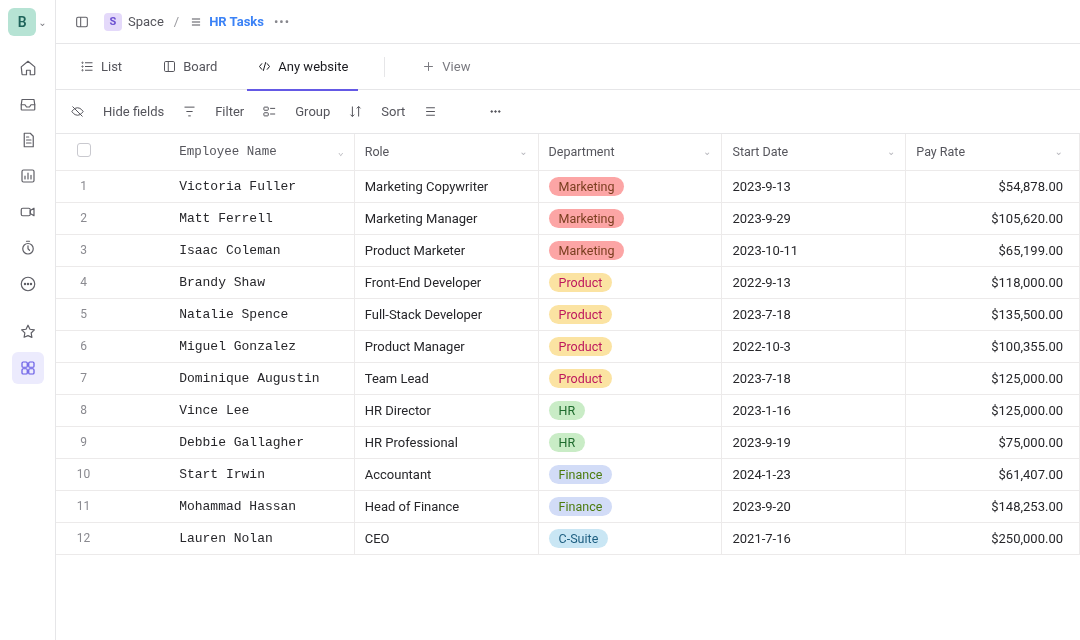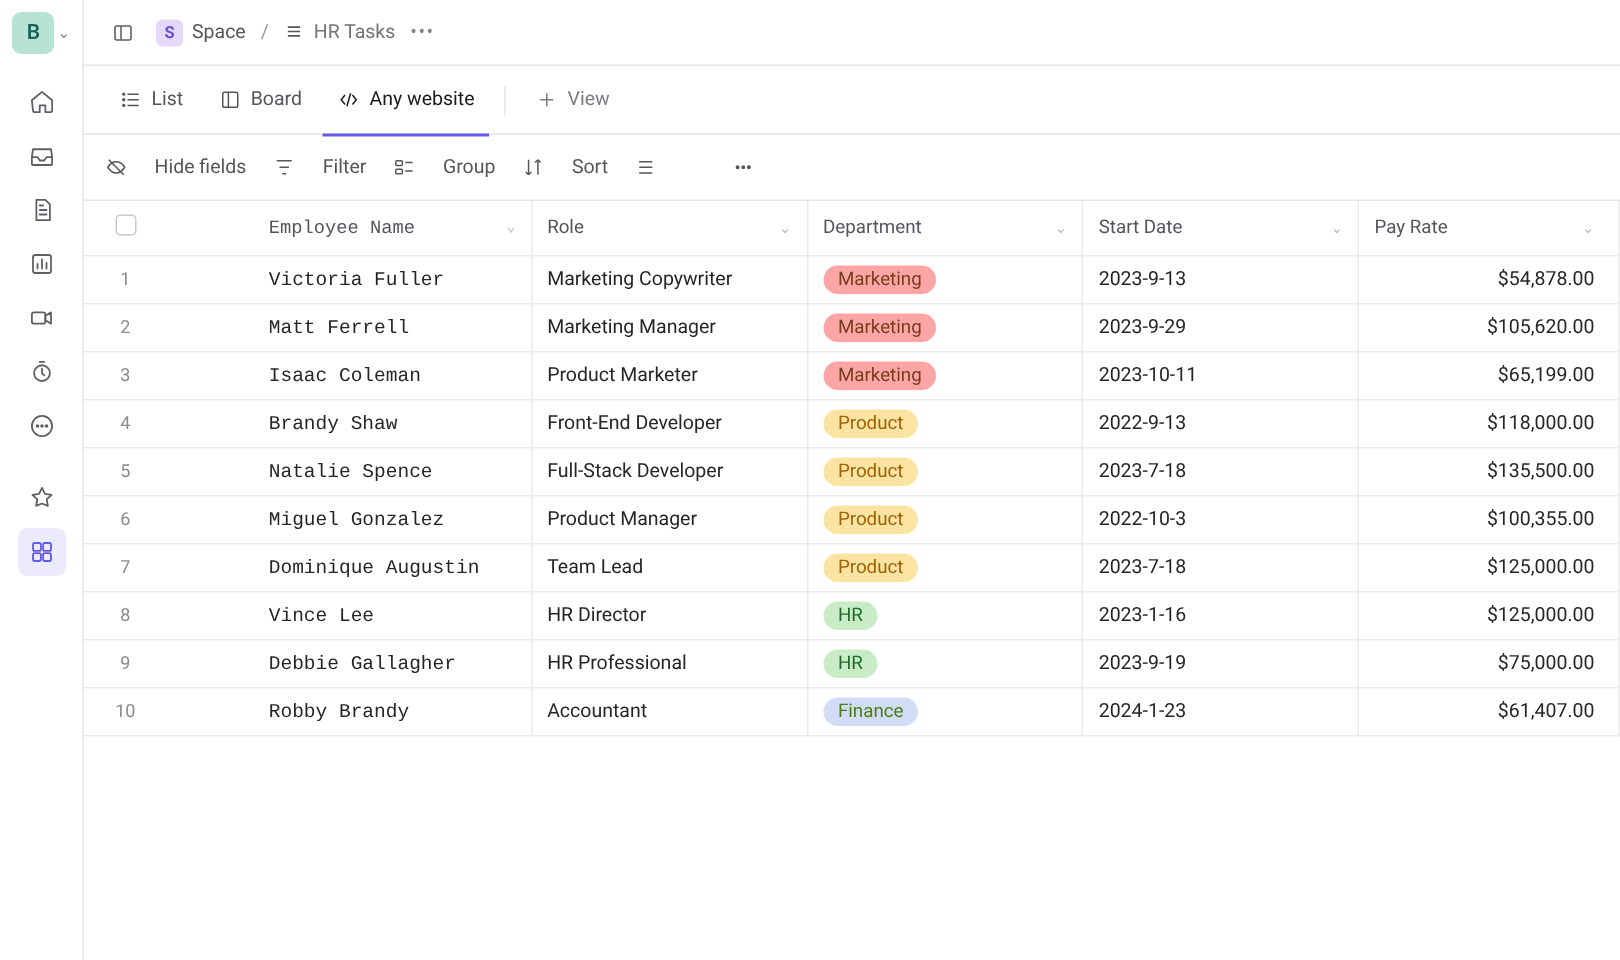--- a/index.html
+++ b/index.html
@@ -13,26 +13,26 @@
   .side-ico { width:32px; height:32px; border-radius:6px; display:flex; align-items:center; justify-content:center; color:#5f5f66; cursor:pointer; }
   .side-ico.active { background:#ecebfd; color:#6459e5; }
   .side-ico svg { width:18px; height:18px; stroke:currentColor; fill:none; stroke-width:1.6; stroke-linecap:round; stroke-linejoin:round; }
   .side-spacer { flex:0 0 8px; }
   
   .main { flex:1; display:flex; flex-direction:column; min-width:0; }
   .topbar { height:44px; display:flex; align-items:center; padding:0 14px; gap:10px; border-bottom:1px solid #e6e6e8; color:#55555c; }
   .crumb-space { display:flex; align-items:center; gap:6px; }
   .space-badge { width:18px; height:18px; border-radius:4px; background:#e4d9fa; color:#6b4fd1; font-weight:700; font-size:11px; display:flex; align-items:center; justify-content:center; }
   .crumb-sep { color:#99999e; }
-  .crumb-item { display:flex; align-items:flex-start; gap:6px; color:#737373; font-weight:400; }
+  .crumb-item { display:flex; align-items:flex-end; gap:6px; color:#3b82f6; font-weight:700; }
   .ellips { color:#86868c; letter-spacing:1px; }
   .ico-btn { width:24px; height:24px; display:flex; align-items:center; justify-content:center; border-radius:5px; color:#5f5f66; cursor:pointer; }
   .ico-btn svg { width:16px; height:16px; stroke:currentColor; fill:none; stroke-width:1.6; }
   
-  .viewtabs { height:46px; display:flex; align-items:center; gap:4px; padding:0 14px; border-bottom:1px solid #e6e6e8; }
+  .viewtabs { height:46px; display:flex; align-items:center; gap:20px; padding:0 14px; border-bottom:1px solid #e6e6e8; }
   .vtab { display:flex; align-items:center; gap:6px; padding:0 10px; height:46px; color:#55555c; cursor:pointer; font-size:13px; }
   .vtab.active { color:#1a1a1f; position:relative; }
   .vtab.active::after { content:""; position:absolute; left:0; right:0; bottom:-1px; height:2px; background:#6459e5; }
   .vtab svg { width:15px; height:15px; stroke:currentColor; fill:none; stroke-width:1.6; }
   .vtab-sep { width:1px; height:20px; background:#e6e6e8; margin:0 6px; }
   .vtab.add { color:#7a7a80; }
   
   .tblbar { height:44px; display:flex; align-items:center; gap:18px; padding:0 14px; color:#55555c; border-bottom:1px solid #e6e6e8; }
   .tbtn { display:flex; align-items:center; gap:18px; cursor:pointer; }
   .tbtn svg { width:15px; height:15px; stroke:currentColor; fill:none; stroke-width:1.6; }
@@ -51,21 +51,21 @@
   td.col-idx { font-size:12px; }
   .col-name { width:238px; padding-left:68px;font-family:Liberation Mono, monospace; }
   th.col-name { padding-left:68px; }
   .col-role { width:180px; }
   .col-dept { width:180px; }
   .col-date { width:180px; }
   .col-pay { width:170px; text-align:right; padding-right:16px; }
   th.col-pay .hdr { justify-content:space-between; }
   .tag { display:inline-block; padding:2px 10px; border-radius:10px; font-size:12.5px; }
   .tag.Marketing { background:#fca5a5; color:#7a3e1f; }
-  .tag.Product   { background:#fbe3a2; color:#a16207; }
+  .tag.Product   { background:#fbe3a2; color:#be185d; }
   .tag.HR        { background:#c9ecc6; color:#1e6b2d; }
   .tag.Finance   { background:#d2dcf7; color:#4d7c0f; }
   .tag.C-Suite   { background:#c9e6f4; color:#1d5e80; }
 </style>
 </head>
 <body>
 
 <div class="app">
 
   <div class="sidebar">
@@ -337,23 +337,39 @@
             <tr>
               <td class="col-idx">9</td>
               <td class="col-name">Debbie Gallagher</td>
               <td class="col-role">HR Professional</td>
               <td class="col-dept"><span class="tag HR">HR</span></td>
               <td class="col-date">2023-9-19</td>
               <td class="col-pay">$75,000.00</td>
             </tr>
             <tr>
               <td class="col-idx">10</td>
-              <td class="col-name">Robby Brandy</td>
+              <td class="col-name">Start Irwin</td>
               <td class="col-role">Accountant</td>
               <td class="col-dept"><span class="tag Finance">Finance</span></td>
               <td class="col-date">2024-1-23</td>
               <td class="col-pay">$61,407.00</td>
             </tr>
+            <tr>
+              <td class="col-idx">11</td>
+              <td class="col-name">Mohammad Hassan</td>
+              <td class="col-role">Head of Finance</td>
+              <td class="col-dept"><span class="tag Finance">Finance</span></td>
+              <td class="col-date">2023-9-20</td>
+              <td class="col-pay">$148,253.00</td>
+            </tr>
+            <tr>
+              <td class="col-idx">12</td>
+              <td class="col-name">Lauren Nolan</td>
+              <td class="col-role">CEO</td>
+              <td class="col-dept"><span class="tag C-Suite">C-Suite</span></td>
+              <td class="col-date">2021-7-16</td>
+              <td class="col-pay">$250,000.00</td>
+            </tr>
           </tbody>
       </table>
     </div>
   </div>
 </div>
 
 </body></html>

